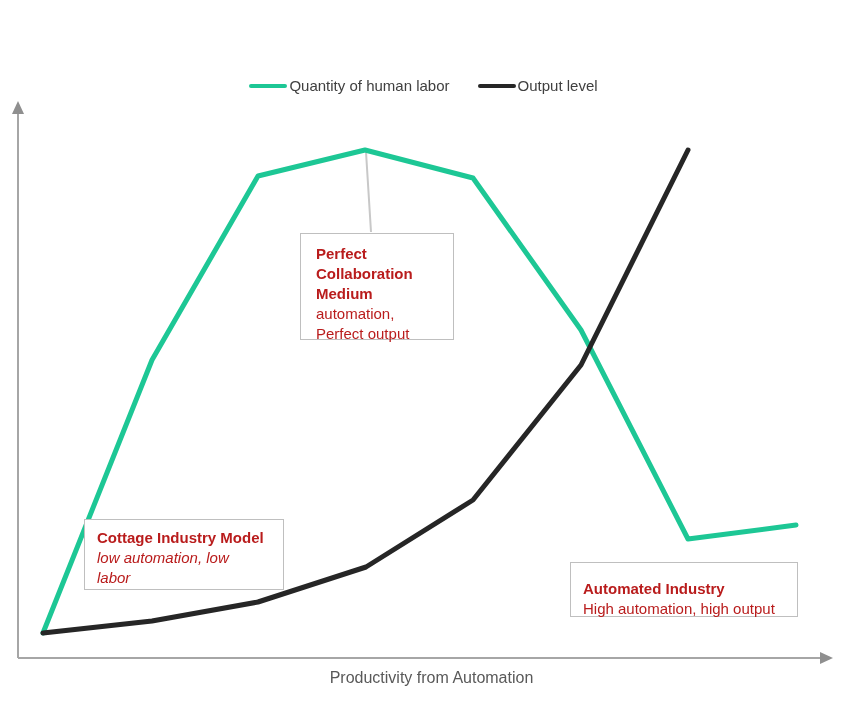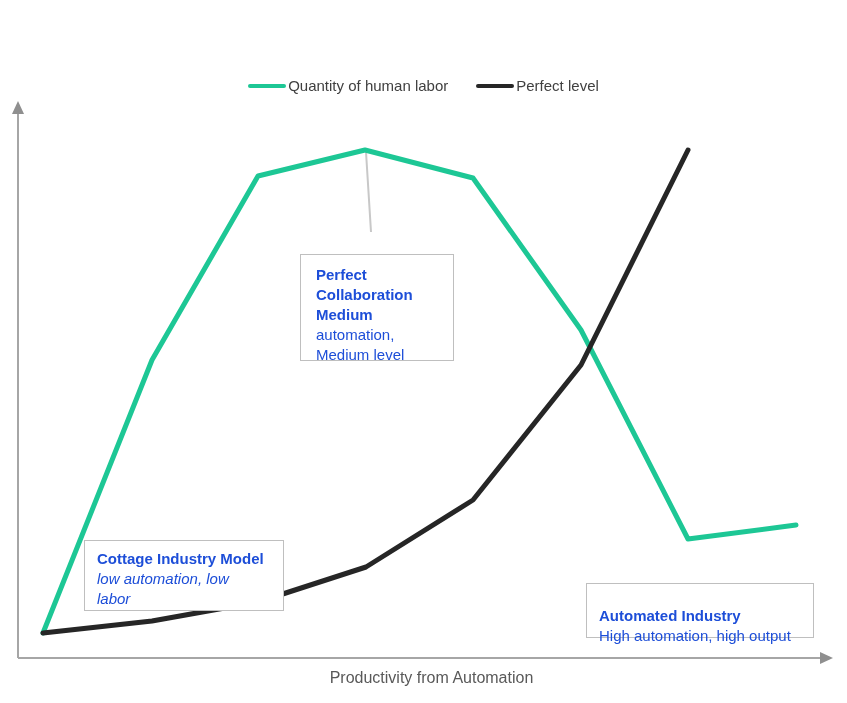--- a/index.html
+++ b/index.html
@@ -21,27 +21,27 @@
     position:absolute;left:0;top:77px;width:100%;
     display:flex;justify-content:center;align-items:center;gap:28px;
   }
   .legend-item{display:flex;align-items:center;font-size:15px;color:#404040;}
   .swatch{display:inline-block;width:38px;height:4px;border-radius:2px;margin-right:2px;}
   
   svg.plot{position:absolute;left:0;top:0;}
   
   .callout{
     position:absolute;box-sizing:border-box;background:#ffffff;
-    border:1px solid #bfbfbf;color:#1d4ed8;font-size:15px;line-height:20px;margin-top:21px;
+    border:1px solid #bfbfbf;color:#b91c1c;font-size:15px;line-height:20px;
   }
   .callout .c-title{font-weight:700;white-space:pre-line;}
   .callout .c-body{white-space:pre-line;}
   #box-perfect{left:300px;top:233px;width:154px;height:107px;padding:10px 8px 0 15px;}
   #box-cottage{left:84px;top:519px;width:200px;height:71px;padding:8px 8px 0 12px;}
-  #box-automated{left:586px;top:562px;width:228px;height:55px;padding:22px 8px 0 12px;}
+  #box-automated{left:570px;top:562px;width:228px;height:55px;padding:16px 8px 0 12px;}
   #box-cottage .c-body{font-style:italic;}
   
   .xlabel{
     position:absolute;left:8px;top:669px;width:100%;text-align:center;
     font-size:16px;color:#595959;
   }
 </style>
 </head>
 <body>
 
@@ -49,21 +49,21 @@
 
 
 
   <div class="legend">
     <div class="legend-item">
       <span class="swatch" style="background: rgb(29, 199, 149);"></span>
       <span>Quantity of human labor</span>
     </div>
     <div class="legend-item">
       <span class="swatch" style="background: rgb(38, 38, 38);"></span>
-      <span>Perfect level</span>
+      <span>Output level</span>
     </div>
   </div>
 
   <svg id="plot" class="plot" width="847" height="703" viewBox="0 0 847 703">
 
     <line x1="18" y1="658" x2="18" y2="113" stroke="#a6a6a6" stroke-width="2"></line>
     <polygon points="18,101 12,114 24,114" fill="#8f8f8f"></polygon>
 
     <line x1="18" y1="658" x2="821" y2="658" stroke="#a6a6a6" stroke-width="2"></line>
     <polygon points="833,658 820,652 820,664" fill="#8f8f8f"></polygon>
@@ -72,21 +72,21 @@
 
   <polyline points="43,633 152,360 258,176 365,150 473,178 581,330 688,539 796,525" fill="none" stroke="#1dc795" stroke-width="5" stroke-linecap="round" stroke-linejoin="round"></polyline>
       <polyline points="43,633 152,621 258,602 366,567 473,500 581,365 688,150" fill="none" stroke="#262626" stroke-width="5" stroke-linecap="round" stroke-linejoin="round"></polyline>
     </svg>
 
   <div class="callout" id="box-perfect">
     <div class="c-title">Perfect
 Collaboration
 Medium</div>
     <div class="c-body">automation,
-Medium level</div>
+Perfect output</div>
   </div>
 
   <div class="callout" id="box-cottage">
     <div class="c-title">Cottage Industry Model</div>
     <div class="c-body">low automation, low
 labor</div>
   </div>
 
   <div class="callout" id="box-automated">
     <div class="c-title">Automated Industry</div>

